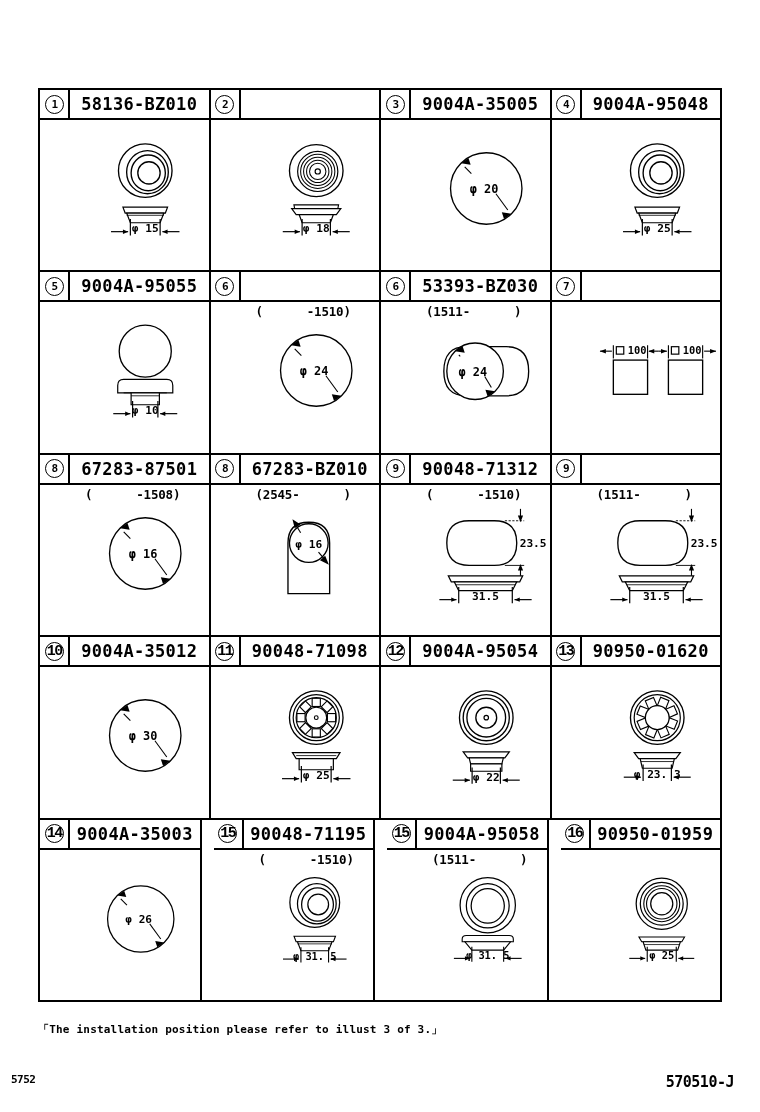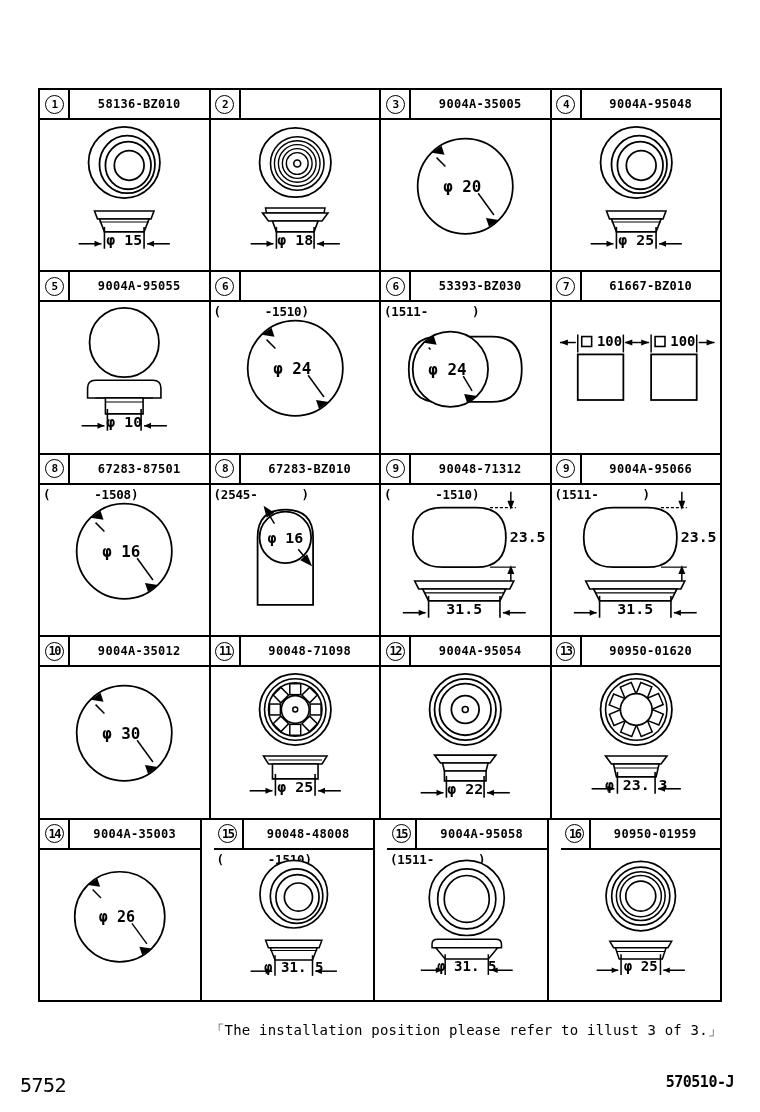--- a/index.html
+++ b/index.html
@@ -69,70 +69,70 @@
     border-radius: 50%;
     display: flex;
     align-items: center;
     justify-content: center;
     font-size: 11px;
     font-weight: bold;
     line-height: 1;
     letter-spacing: -1.2px;
     padding-left: 0.5px;
   }
-  .num-circle.wide { font-size: 12px; letter-spacing: -1.5px; }
+  .num-circle.wide { font-size: 15px; letter-spacing: -1.5px; font-family: Liberation Mono, monospace; }
   .cell-pn {
     flex: 1 1 auto;
     display: flex;
     align-items: center;
     justify-content: center;
-    font-size: 12px;
+    font-size: 17px;
     font-weight: bold;
     letter-spacing: 0.3px;
     white-space: nowrap;
     overflow: hidden;
     text-align: right;
   }
 
   
   .cell-body {
     flex: 1 1 auto;
     position: relative;
     min-height: 0;
+    margin-left: 42px;
   }
   .daterange {
     position: absolute;
     left: 3px; top: 2px;
     font-size: 12.5px;
     font-weight: bold;
     white-space: pre;
     letter-spacing: -0.2px;
   }
   .art {
     position: absolute;
     left: 0; top: 0; width: 100%; height: 100%;
   }
   .art svg { display: block; width: 100%; height: 100%; }
 
   
   #note {
     position: absolute;
     left: 38px; top: 1022px;
     width: 684px;
-    text-align: right;
-    font-size: 14px;
-    font-weight: normal;
+    font-size: 11px;
+    font-weight: bold;
     letter-spacing: 0.2px;
     white-space: pre;
   }
   #foot-left {
     position: absolute;
-    left: 20px; top: 1073px;
-    font-size: 20px;
-    font-weight: normal;
+    left: 11px; top: 1073px;
+    font-size: 11px;
+    font-weight: bold;
     letter-spacing: -0.5px;
   }
   #foot-right {
     position: absolute;
     right: 26px; top: 1073px;
     font-size: 15px;
     font-weight: bold;
     letter-spacing: -0.5px;
   }
 </style>
@@ -324,21 +324,20 @@
     <text x="67" y="73" text-anchor="middle" font-family="DejaVu Sans Mono, monospace" font-size="16" font-weight="bold" fill="#000">φ 24</text>
               </svg>
             </div>
           </div>
         </div>
         <div class="cell">
           <div class="cell-head">
             <div class="cell-num">
               <div class="num-circle">7</div>
             </div>
-            <div class="cell-pn">61667-BZ010</div>
           </div>
           <div class="cell-body">
             <div class="art">
               <svg viewBox="0 0 170 150" preserveAspectRatio="xMidYMid meet">
     <rect x="26" y="52" width="46" height="46" stroke="#000" fill="#fff" stroke-width="1.8"></rect>
     <rect x="100" y="52" width="46" height="46" stroke="#000" fill="#fff" stroke-width="1.8"></rect>
     <line x1="26" y1="32" x2="26" y2="50" stroke="#000" fill="none" stroke-width="1.5"></line>
     <line x1="72" y1="32" x2="72" y2="50" stroke="#000" fill="none" stroke-width="1.5"></line>
     <line x1="100" y1="32" x2="100" y2="50" stroke="#000" fill="none" stroke-width="1.5"></line>
     <line x1="146" y1="32" x2="146" y2="50" stroke="#000" fill="none" stroke-width="1.5"></line>
@@ -436,21 +435,20 @@
     <text x="84" y="129" text-anchor="middle" font-family="DejaVu Sans Mono, monospace" font-size="15" font-weight="bold" fill="#000">31.5</text>
               </svg>
             </div>
           </div>
         </div>
         <div class="cell">
           <div class="cell-head">
             <div class="cell-num">
               <div class="num-circle">9</div>
             </div>
-            <div class="cell-pn">9004A-95066</div>
           </div>
           <div class="cell-body">
             <div class="daterange">(1511-      )</div>
             <div class="art">
               <svg viewBox="0 0 170 150" preserveAspectRatio="xMidYMid meet">
     <path d="M62 22 L96 22 q30 0 30 30 q0 30 -30 30 L62 82 q-30 0 -30 -30 q0 -30 30 -30 Z" stroke="#000" fill="#fff" stroke-width="1.8"></path>
     <line x1="110" y1="22" x2="136" y2="22" stroke="#000" fill="none" stroke-width="1.2" stroke-dasharray="3 2"></line>
     <line x1="110" y1="82" x2="136" y2="82" stroke="#000" fill="none" stroke-width="1.2"></line>
     <line x1="131" y1="6" x2="131" y2="20" stroke="#000" fill="none" stroke-width="1.5"></line>
     <path d="M131 24 l-3.5 -9 l7 0 z" fill="#000"></path>
@@ -624,21 +622,21 @@
     <text x="82" y="72" text-anchor="middle" font-family="DejaVu Sans Mono, monospace" font-size="16" font-weight="bold" fill="#000">φ 26</text>
               </svg>
             </div>
           </div>
         </div>
         <div class="cell">
           <div class="cell-head">
             <div class="cell-num">
               <div class="num-circle wide">15</div>
             </div>
-            <div class="cell-pn">90048-48008</div>
+            <div class="cell-pn">90048-71195</div>
           </div>
           <div class="cell-body">
             <div class="daterange">(      -1510)</div>
             <div class="art">
               <svg viewBox="0 0 170 150" preserveAspectRatio="xMidYMid meet">
     <ellipse cx="85" cy="42" rx="36" ry="36" stroke="#000" fill="#fff" stroke-width="1.8"></ellipse>
     <ellipse cx="88" cy="44" rx="28" ry="29" stroke="#000" fill="none" stroke-width="1.8"></ellipse>
     <ellipse cx="89" cy="45" rx="23" ry="24" stroke="#000" fill="none" stroke-width="1.8"></ellipse>
     <ellipse cx="90" cy="45" rx="15" ry="15" stroke="#000" fill="none" stroke-width="1.8"></ellipse>
     <path d="M55 91 L115 91 L112 99 L58 99 Z" stroke="#000" fill="#fff" stroke-width="1.6"></path>

